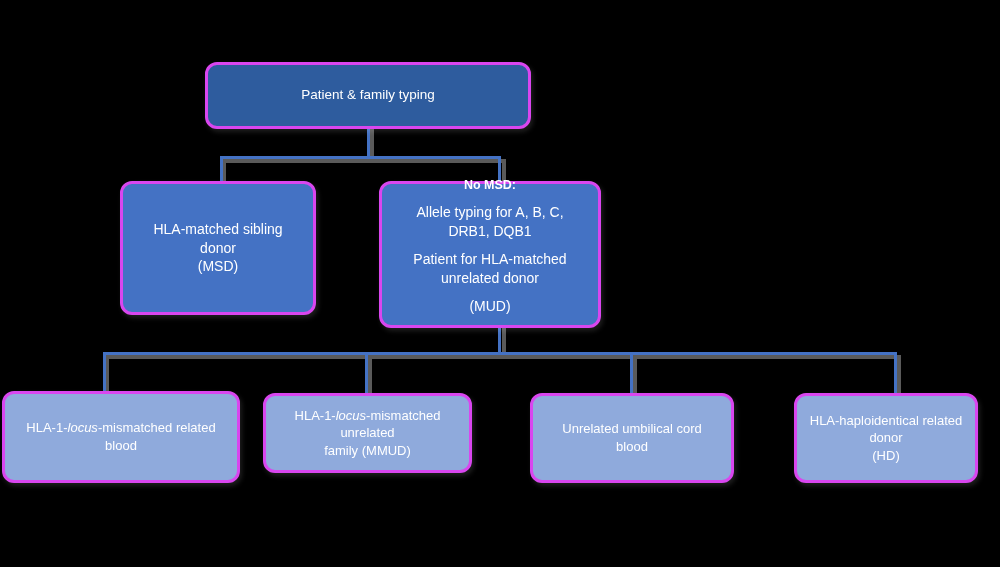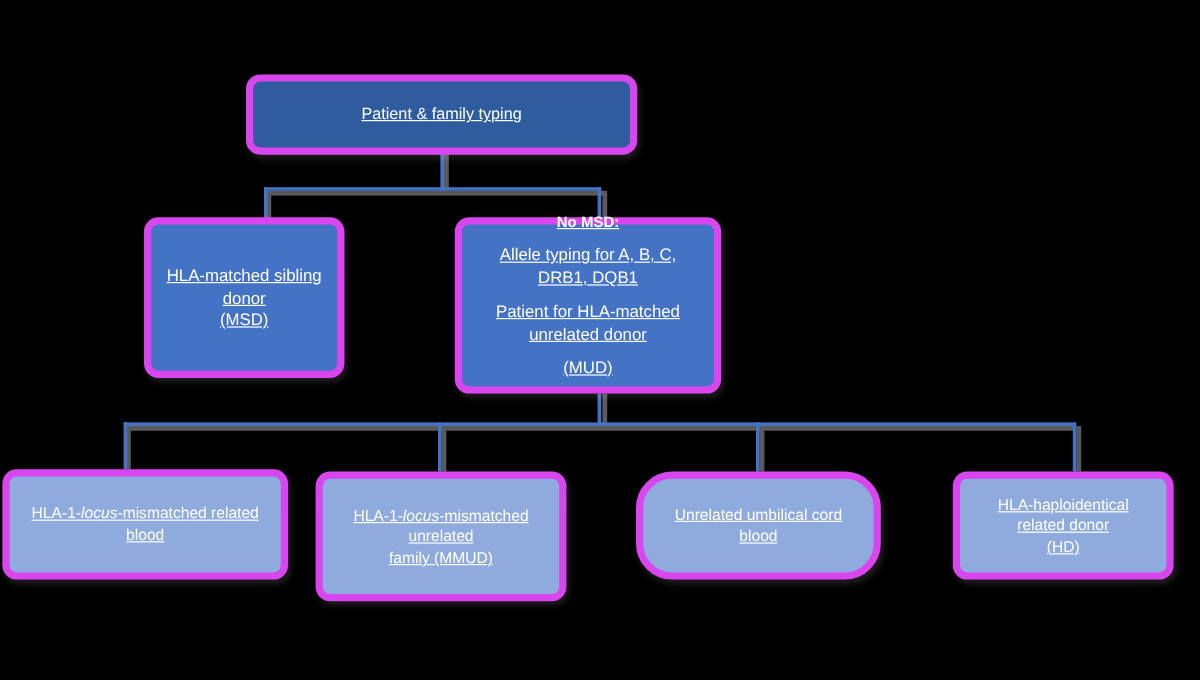--- a/index.html
+++ b/index.html
@@ -14,30 +14,29 @@
     position: relative;
     width: 1000px;
     height: 567px;
     background: #000000;
     overflow: hidden;
   }
   .node {
     position: absolute;
     box-sizing: border-box;
     border-radius: 12px;
-    border: 6px solid #d946ef;
+    border: 3px solid #d946ef;
     display: flex;
     align-items: center;
     justify-content: flex-start;
     text-align: center;
     color: #ffffff;
     line-height: 1.35;
     padding: 6px 12px;
     box-shadow: 2px 3px 5px rgba(255,255,255,0.12);
-    text-decoration: underline;
   }
   .node .txt {
     width: 100%;
     display: block;
   }
   .lvl-root {
     background: #2E5C9E;
     font-size: 13.5px;
   }
   .lvl-mid {
@@ -106,21 +105,21 @@
   <div class="line-shadow-v" style="left:633px; top:355px; width:4px; height:38px;"></div>
   <div class="line-v" style="left:630px; top:352px; width:3px; height:41px;"></div>
 
   <div class="line-shadow-v" style="left:897px; top:355px; width:4px; height:38px;"></div>
   <div class="line-v" style="left:894px; top:352px; width:3px; height:41px;"></div>
 
   <div class="node lvl-root" style="left:205px; top:62px; width:326px; height:67px;">
     <span class="txt">Patient &amp; family typing</span>
   </div>
 
-  <div class="node lvl-mid" style="left:120px; top:181px; width:167px; height:134px;">
+  <div class="node lvl-mid" style="left:120px; top:181px; width:196px; height:134px;">
     <span class="txt">
       <span>HLA-matched sibling donor</span><br>
       <span>(MSD)</span>
     </span>
   </div>
 
   <div class="node lvl-mid" style="left:379px; top:181px; width:222px; height:147px;">
     <span class="txt">
       <span class="nomsd-title">No MSD:</span>
       <span class="nomsd-line">Allele typing for A, B, C, DRB1, DQB1</span>
@@ -129,28 +128,28 @@
     </span>
   </div>
 
   <div class="node lvl-leaf" style="left:2px; top:391px; width:238px; height:92px;">
     <span class="txt">
       <span>HLA-1-</span><span class="it">locus</span><span>-mismatched related</span><br>
       <span>blood</span>
     </span>
   </div>
 
-  <div class="node lvl-leaf" style="left:263px; top:393px; width:209px; height:108px;">
+  <div class="node lvl-leaf" style="left:263px; top:393px; width:209px; height:80px;">
     <span class="txt">
       <span>HLA-1-</span><span class="it">locus</span><span>-mismatched unrelated</span><br>
       <span>family (MMUD)</span>
     </span>
   </div>
 
-  <div class="node lvl-leaf" style="left:530px; top:393px; width:204px; height:90px;border-radius:30px;">
+  <div class="node lvl-leaf" style="left:530px; top:393px; width:204px; height:90px;">
     <span class="txt">Unrelated umbilical cord blood</span>
   </div>
 
   <div class="node lvl-leaf" style="left:794px; top:393px; width:184px; height:90px;">
     <span class="txt">
       <span>HLA-haploidentical related donor</span><br>
       <span>(HD)</span>
     </span>
   </div>
 

